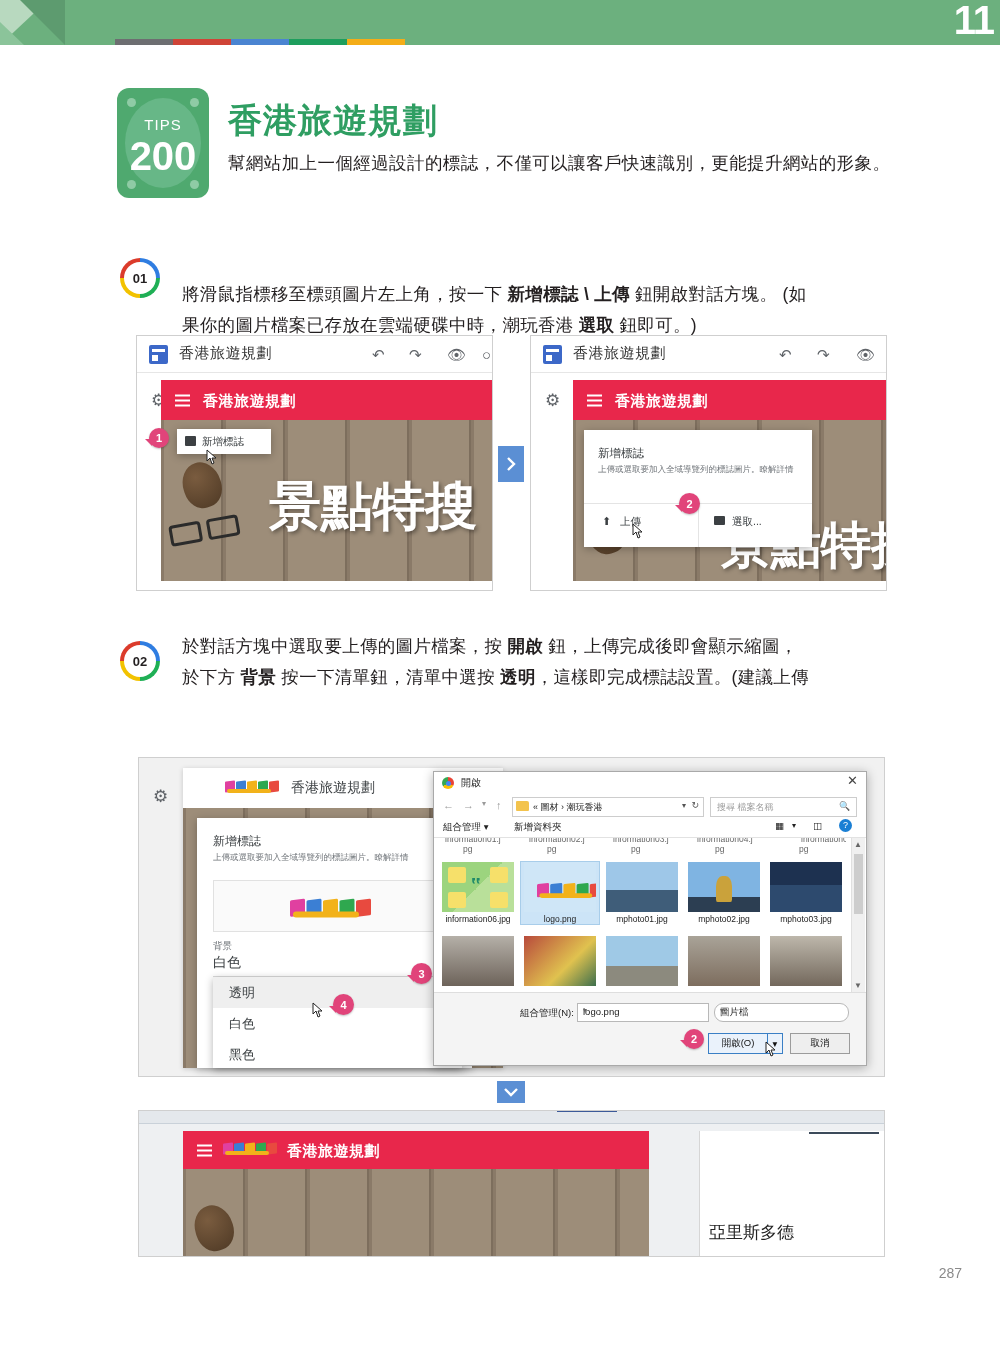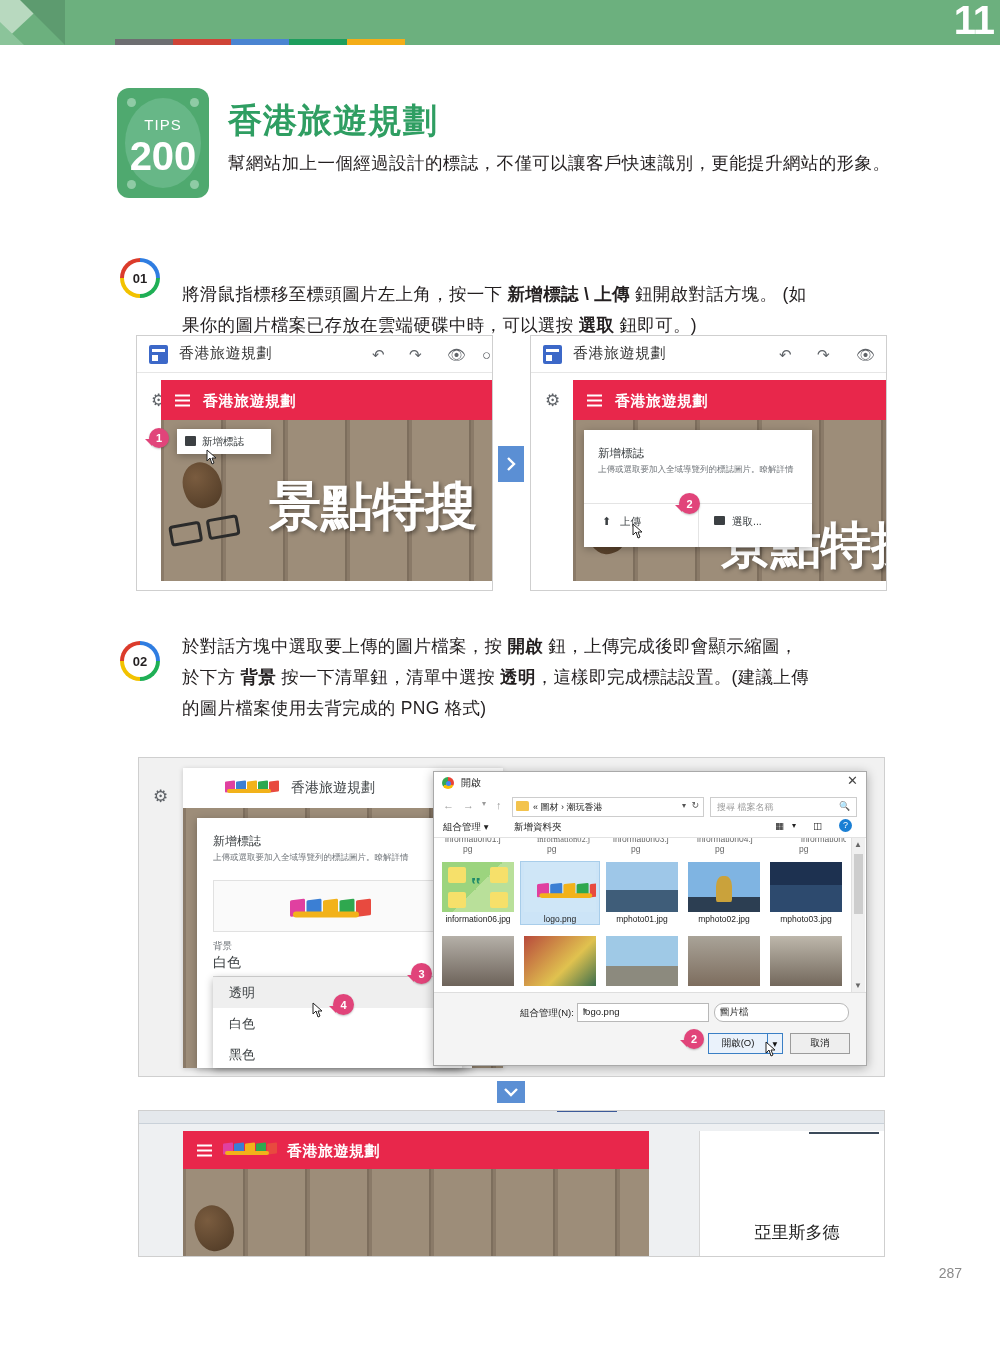--- a/index.html
+++ b/index.html
@@ -174,21 +174,21 @@
   <div class="num">200</div>
 </div>
 <div class="h1">香港旅遊規劃</div>
 <div class="lede">幫網站加上一個經過設計的標誌，不僅可以讓客戶快速識別，更能提升網站的形象。</div>
 
 <div class="stepnum" style="left:120px;top:258px;">
   <span>01</span>
 </div>
 <div class="steptxt" style="left:182px;top:248px;width:740px;margin-top:31px;">
   <span>將滑鼠指標移至標頭圖片左上角，按一下 </span><b>新增標誌 \ 上傳</b><span> 鈕開啟對話方塊。 (如</span><br>
-  <span>果你的圖片檔案已存放在雲端硬碟中時，可以選按 </span><b>選取</b><span> 鈕即可。)</span>
+  <span>果你的圖片檔案已存放在雲端硬碟中時，潮玩香港 </span><b>選取</b><span> 鈕即可。)</span>
 </div>
 
 <div class="shot" style="left:136px;top:335px;width:355px;height:254px;">
   <div class="gs-topbar">
     <div class="gs-logo"></div>
     <div class="gs-name">香港旅遊規劃</div>
     <div class="gs-ico" style="left:235px;">↶</div>
     <div class="gs-ico" style="left:272px;">↷</div>
     <div class="gs-ico" style="left:310px;">👁</div>
     <div class="gs-ico" style="left:345px;">○</div>
@@ -269,21 +269,20 @@
   </div>
   <div class="bub" style="left:148px;top:157px;width:21px;height:21px;">2</div>
 </div>
 
 <div class="stepnum" style="left:120px;top:641px;">
   <span>02</span>
 </div>
 <div class="steptxt" style="left:182px;top:631px;width:740px;">
   <span>於對話方塊中選取要上傳的圖片檔案，按 </span><b>開啟</b><span> 鈕，上傳完成後即會顯示縮圖，</span><br>
   <span>於下方 </span><b>背景</b><span> 按一下清單鈕，清單中選按 </span><b>透明</b><span>，這樣即完成標誌設置。(建議上傳</span><br>
-  <span>的圖片檔案使用去背完成的 PNG 格式)</span>
 </div>
 
 <div class="shot" style="left:138px;top:757px;width:745px;height:318px;background:#f1f1f1;">
   <div class="gear" style="left:14px;top:28px;">⚙</div>
 
   <div style="position:absolute;left:44px;top:10px;width:320px;height:300px;background:#fff;box-shadow:0 1px 5px rgba(0,0,0,.18);">
     <div style="position:absolute;left:0;top:0;right:0;height:40px;background:#fff;border-bottom:1px solid #ececec;">
       <div class="ham" style="position:absolute;left:14px;top:15px;width:15px;height:11px;"><i style="background:#3c4043"></i><i style="background:#3c4043"></i><i style="background:#3c4043"></i></div>
       <div class="logoart" style="position:absolute;left:42px;top:10px;">
         <i style="background:#e040a0"></i><i style="background:#3b7fd4"></i><i style="background:#f2b21a"></i><i style="background:#2fa84f"></i><i style="background:#e84a3f"></i>
@@ -361,21 +360,21 @@
       <span class="ci" style="right:70px;font-size:8px;">▾</span>
       <span class="ci" style="right:44px;top:3px;">◫</span>
       <span class="ci" style="right:14px;top:2px;color:#fff;background:#1a7fd4;border-radius:50%;width:13px;height:13px;text-align:center;line-height:13px;font-size:9px;">?</span>
     </div>
 
     <div class="fgrid" style="left:1px;top:66px;right:14px;bottom:73px;">
 
       <div style="position:absolute;left:6px;top:0;width:405px;height:22px;overflow:hidden;color:#666;font-size:8.5px;">
         <span style="position:absolute;left:4px;top:-4px;">information01.j</span>
           <span style="position:absolute;left:22px;top:6px;">pg</span>
-        <span style="position:absolute;left:96px;top:-4px;font-family:Liberation Serif, serif;">information02.j</span>
+        <span style="position:absolute;left:88px;top:-4px;">information02.j</span>
           <span style="position:absolute;left:106px;top:6px;">pg</span>
         <span style="position:absolute;left:172px;top:-4px;">information03.j</span>
           <span style="position:absolute;left:190px;top:6px;">pg</span>
         <span style="position:absolute;left:256px;top:-4px;">information04.j</span>
           <span style="position:absolute;left:274px;top:6px;">pg</span>
         <span style="position:absolute;left:360px;top:-4px;">information05.j</span>
           <span style="position:absolute;left:358px;top:6px;">pg</span>
       </div>
 
       <div class="fitem" style="left:4px;top:24px;">
@@ -484,19 +483,19 @@
     </div>
     <div class="wood" style="left:0;top:38px;right:0;bottom:0;">
       <div class="cone" style="left:12px;top:36px;"></div>
     </div>
   </div>
 
   <div style="position:absolute;left:560px;top:20px;width:185px;height:125px;background:#fff;border-left:1px solid #d6d6d6;">
     <div style="position:absolute;left:9px;top:0;right:0;height:4px;">
       <div style="position:absolute;left:100px;top:1px;width:70px;height:2px;background:#3c4a5a;"></div>
     </div>
-    <div style="position:absolute;left:9px;top:78px;right:0;bottom:0;background:#fff;display:flex;align-items:center;justify-content:center;">
+    <div style="position:absolute;left:9px;top:78px;right:0;bottom:0;background:#fff;display:flex;align-items:center;justify-content:flex-start;">
       <span style="color:#222;font-size:17px;">亞里斯多德</span>
     </div>
   </div>
 </div>
 
 <div class="pgnum">287</div>
 
 </body></html>

